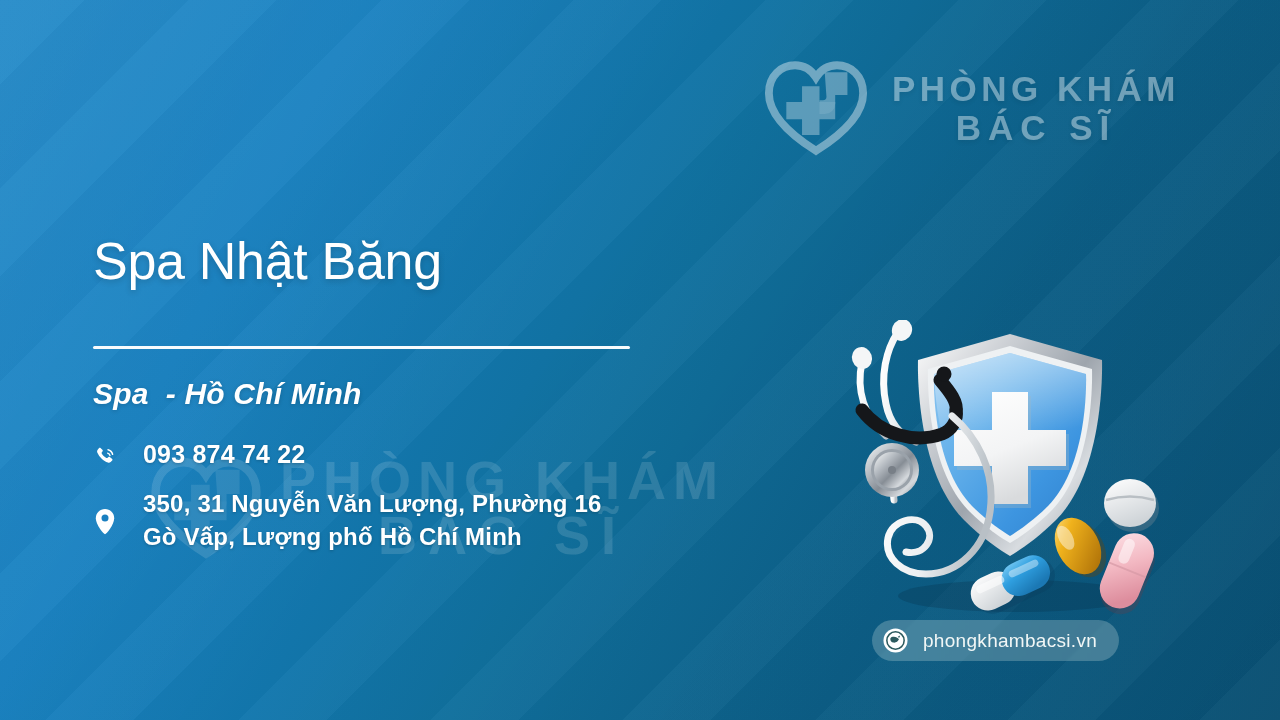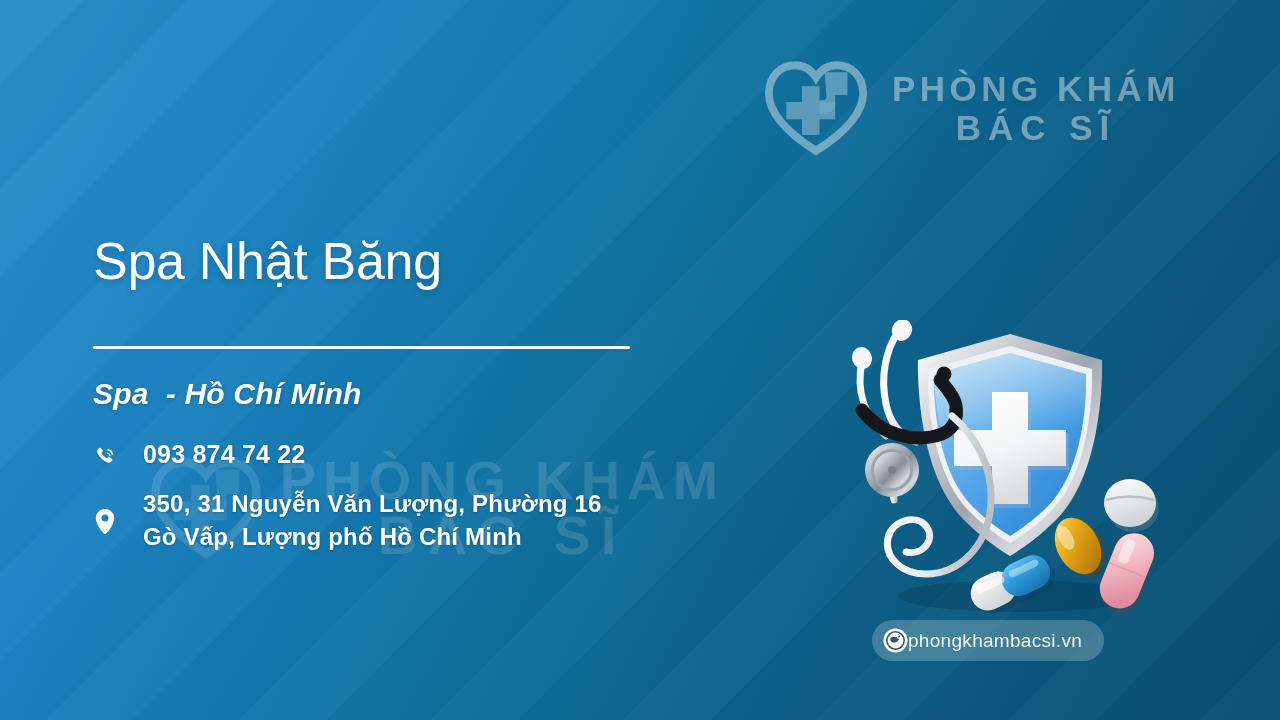--- a/index.html
+++ b/index.html
@@ -117,21 +117,21 @@
   }
   .phone .ctext { font-size:25px; }
 
   
   .illus { position:absolute; left:840px; top:320px; width:340px; height:300px; }
 
   
   .site-pill {
     position:absolute; left:872px; top:620px;
     height:41px;
-    display:flex; align-items:center; gap:0;
+    display:flex; align-items:center; gap:15px;
     padding:0 22px 0 11px;
     border-radius:21px;
     background:rgba(235,245,240,0.24);
     backdrop-filter:blur(1px);
   }
   .site-ico { width:25px; height:25px; flex:0 0 25px; }
   .site-url {
     color:#f2f7f6;
     font-size:19px;
     letter-spacing:.3px;

